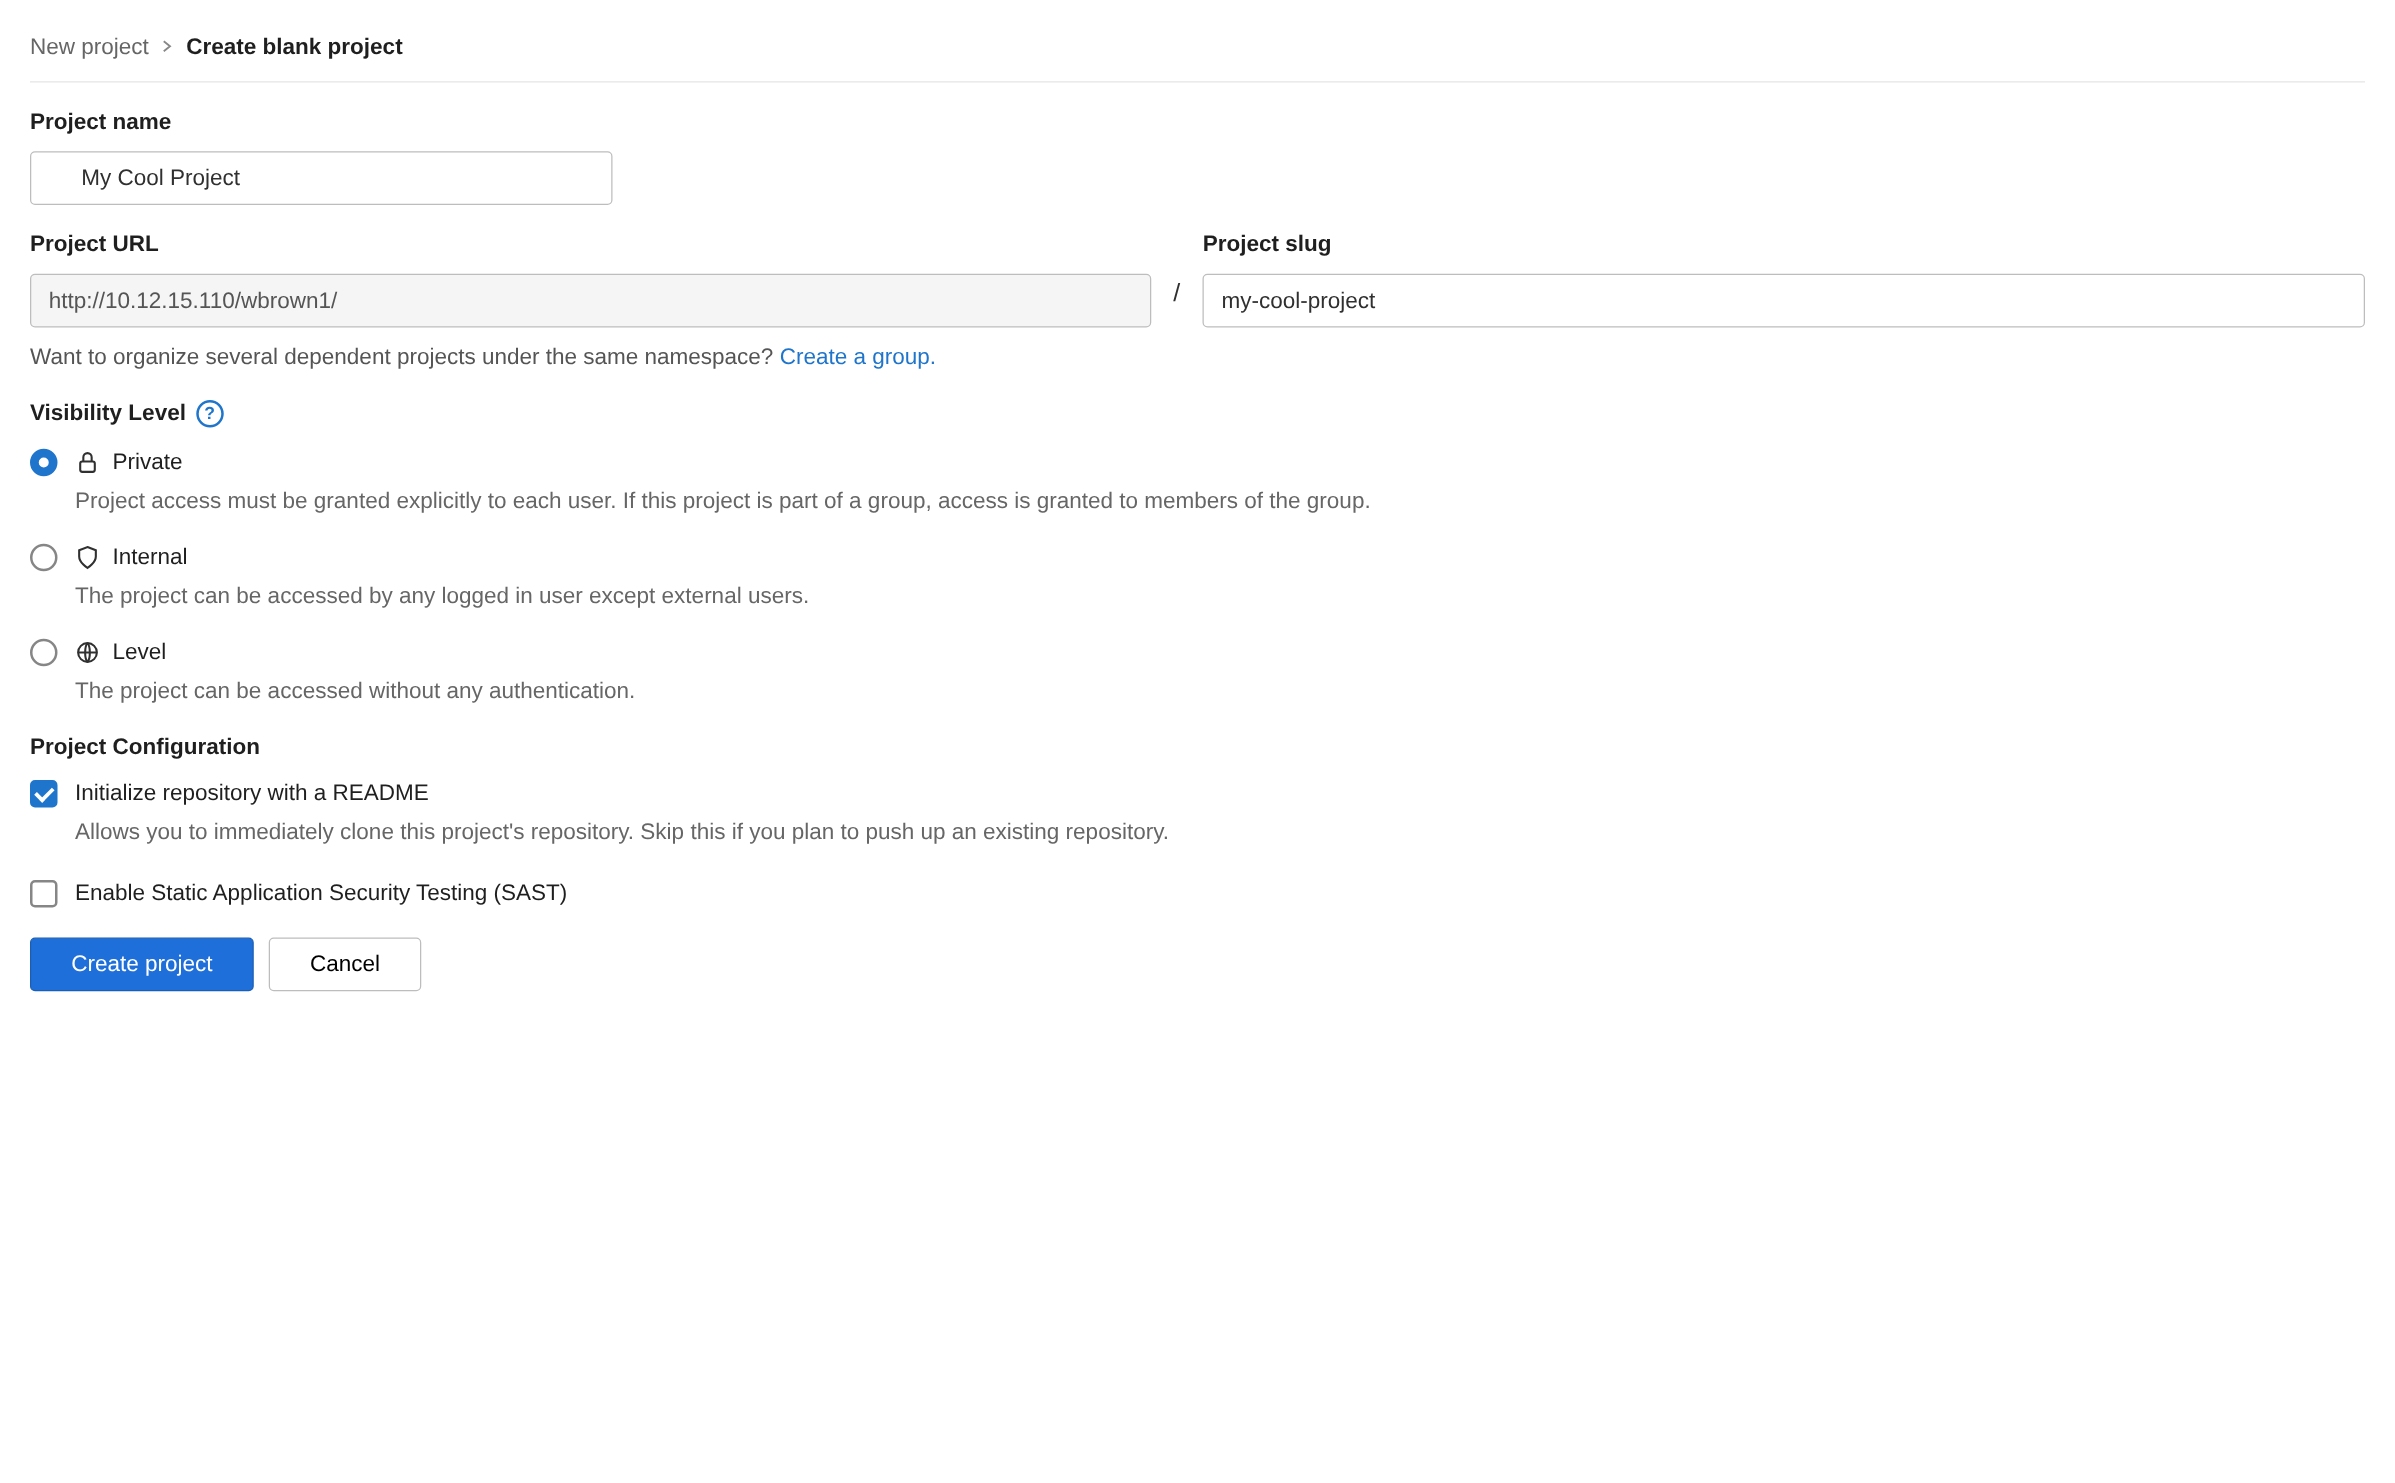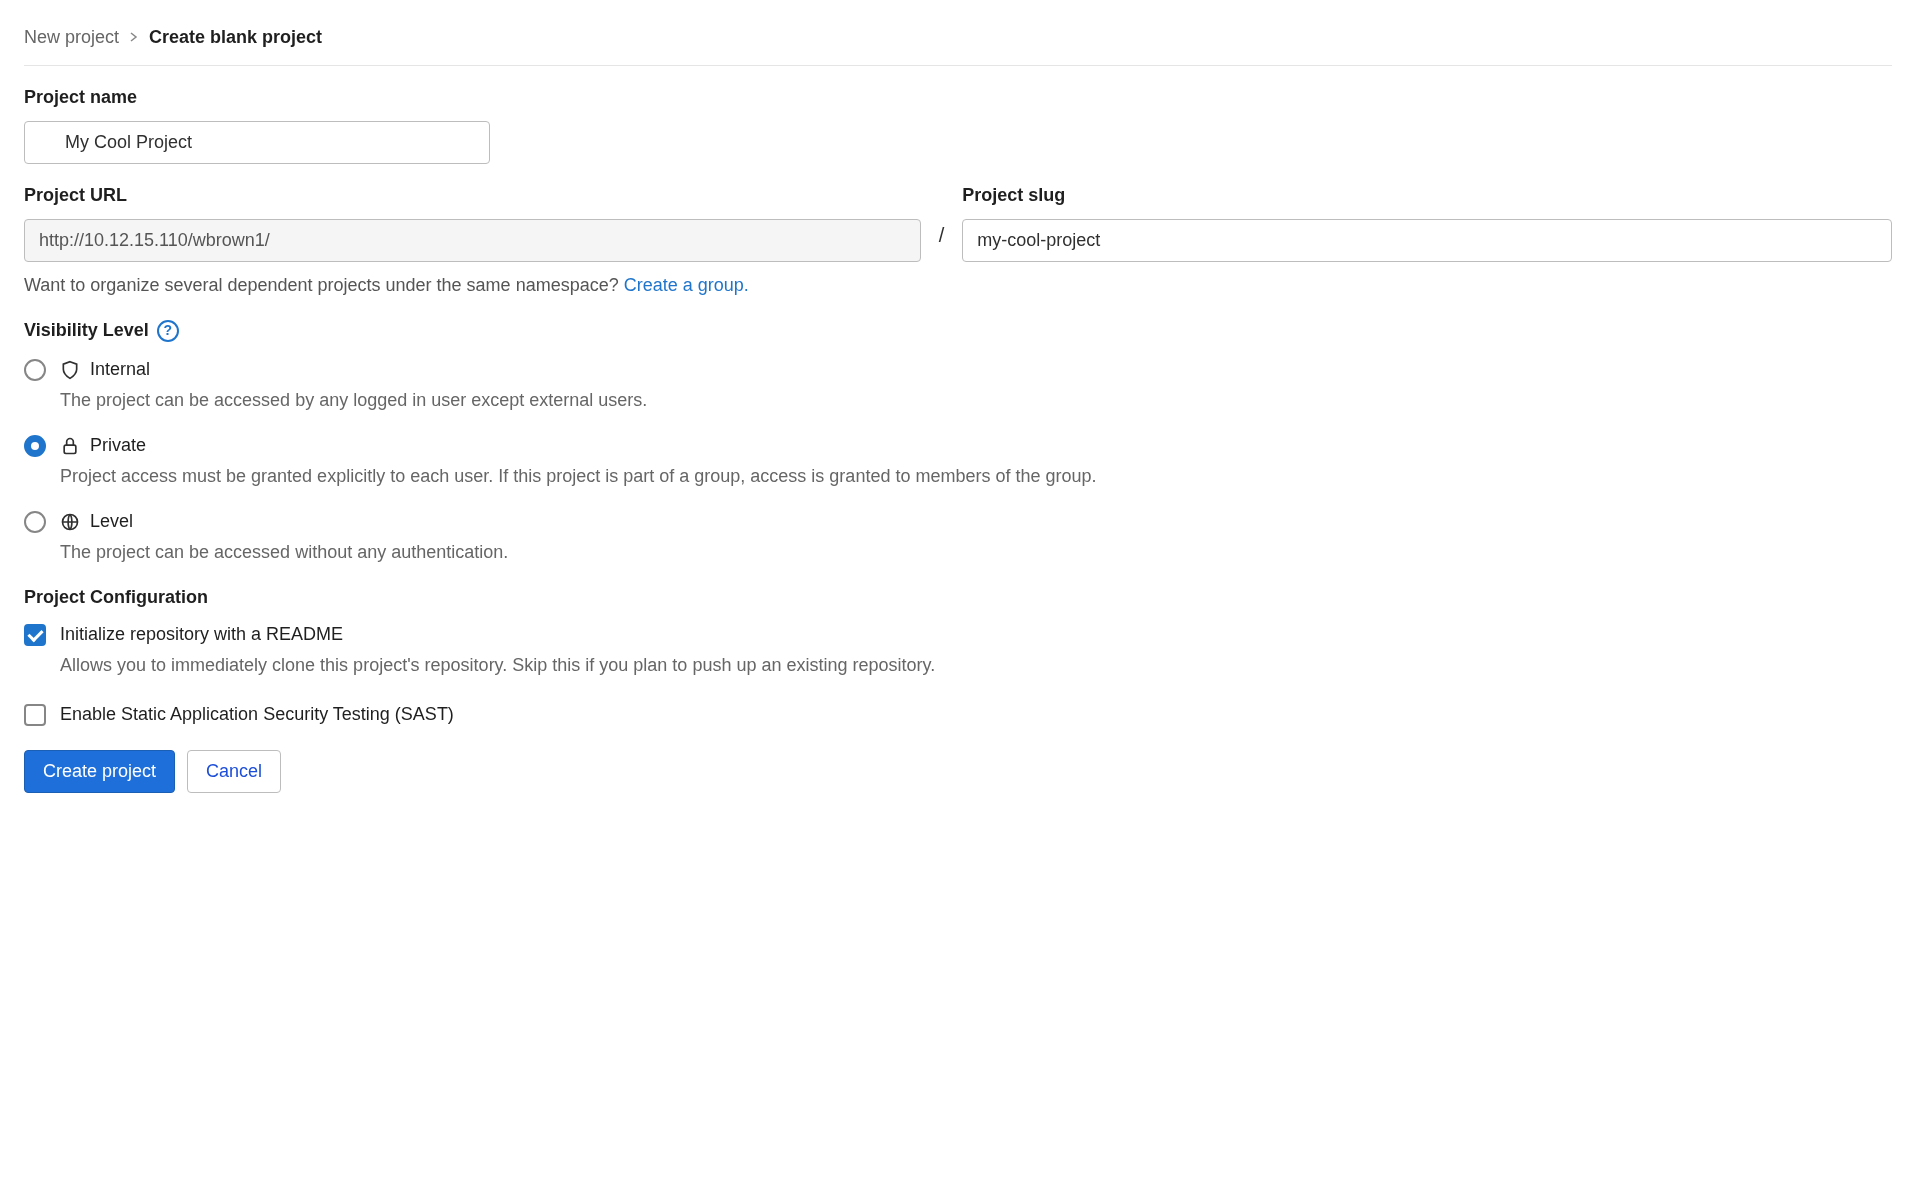--- a/index.html
+++ b/index.html
@@ -146,33 +146,33 @@
   border-width: 0 3px 3px 0;
   transform: rotate(45deg);
 }
 .button-row {
   display: flex;
   gap: 12px;
   margin-top: 12px;
 }
 .btn {
   font-size: 18px;
-  padding: 10px 18px;
+  padding: 10px 32px;
   border-radius: 4px;
   cursor: pointer;
   border: 1px solid transparent;
 }
 .btn-primary {
   background: #1f6fdb;
   color: #fff;
   border-color: #1a5fb4;
 }
 .btn-secondary {
   background: #fff;
-  color: #1d4ed8;
+  color: #000000;
   border-color: #bdbdbd;
 }
 </style>
 </head>
 <body>
 
 <div class="breadcrumb">
   <span class="breadcrumb-item">New project</span>
   <span class="breadcrumb-sep">
     <svg width="10" height="10" viewBox="0 0 10 10">
@@ -203,34 +203,20 @@
   <span>Want to organize several dependent projects under the same namespace?</span>
   <a class="link">Create a group.</a>
 </div>
 
 <div class="section">
   <div class="label label-with-icon">
     <span>Visibility Level</span>
     <span class="help-circle">?</span>
   </div>
   <div class="radio-group">
-    <div class="radio-item">
-      <div class="radio"></div>
-      <div class="radio-content">
-        <div class="radio-title">
-          <span class="vis-icon">
-            <svg viewBox="0 0 24 24" width="20" height="20" fill="none" stroke="#303030" stroke-width="2">
-                <path d="M12 2 L20 5 V11 C20 17 12 22 12 22 C12 22 4 17 4 11 V5 Z"></path>
-              </svg>
-          </span>
-          <span>Internal</span>
-        </div>
-        <div class="radio-desc">The project can be accessed by any logged in user except external users.</div>
-      </div>
-    </div>
     <div class="radio-item">
       <div class="radio checked"></div>
       <div class="radio-content">
         <div class="radio-title">
           <span class="vis-icon">
             <svg viewBox="0 0 24 24" width="20" height="20" fill="none" stroke="#303030" stroke-width="2">
                 <rect x="5" y="11" width="14" height="10" rx="2"></rect>
                 <path d="M8 11 V7 a4 4 0 0 1 8 0 v4"></path>
               </svg>
           </span>
@@ -238,20 +224,34 @@
         </div>
         <div class="radio-desc">Project access must be granted explicitly to each user. If this project is part of a group, access is granted to members of the group.</div>
       </div>
     </div>
     <div class="radio-item">
       <div class="radio"></div>
       <div class="radio-content">
         <div class="radio-title">
           <span class="vis-icon">
             <svg viewBox="0 0 24 24" width="20" height="20" fill="none" stroke="#303030" stroke-width="2">
+                <path d="M12 2 L20 5 V11 C20 17 12 22 12 22 C12 22 4 17 4 11 V5 Z"></path>
+              </svg>
+          </span>
+          <span>Internal</span>
+        </div>
+        <div class="radio-desc">The project can be accessed by any logged in user except external users.</div>
+      </div>
+    </div>
+    <div class="radio-item">
+      <div class="radio"></div>
+      <div class="radio-content">
+        <div class="radio-title">
+          <span class="vis-icon">
+            <svg viewBox="0 0 24 24" width="20" height="20" fill="none" stroke="#303030" stroke-width="2">
                 <circle cx="12" cy="12" r="9"></circle>
                 <path d="M3 12 H21 M12 3 C15 6 15 18 12 21 M12 3 C9 6 9 18 12 21"></path>
               </svg>
           </span>
           <span>Level</span>
         </div>
         <div class="radio-desc">The project can be accessed without any authentication.</div>
       </div>
     </div>
   </div>

